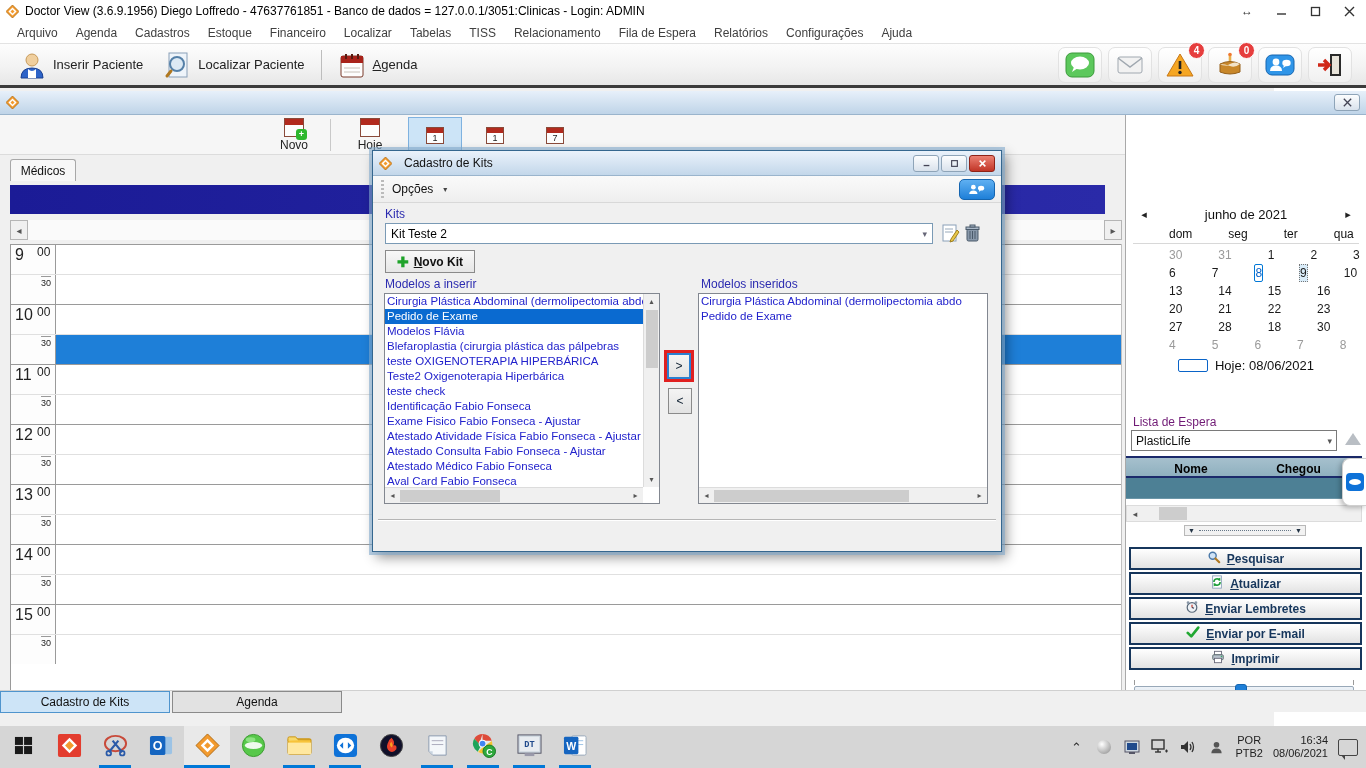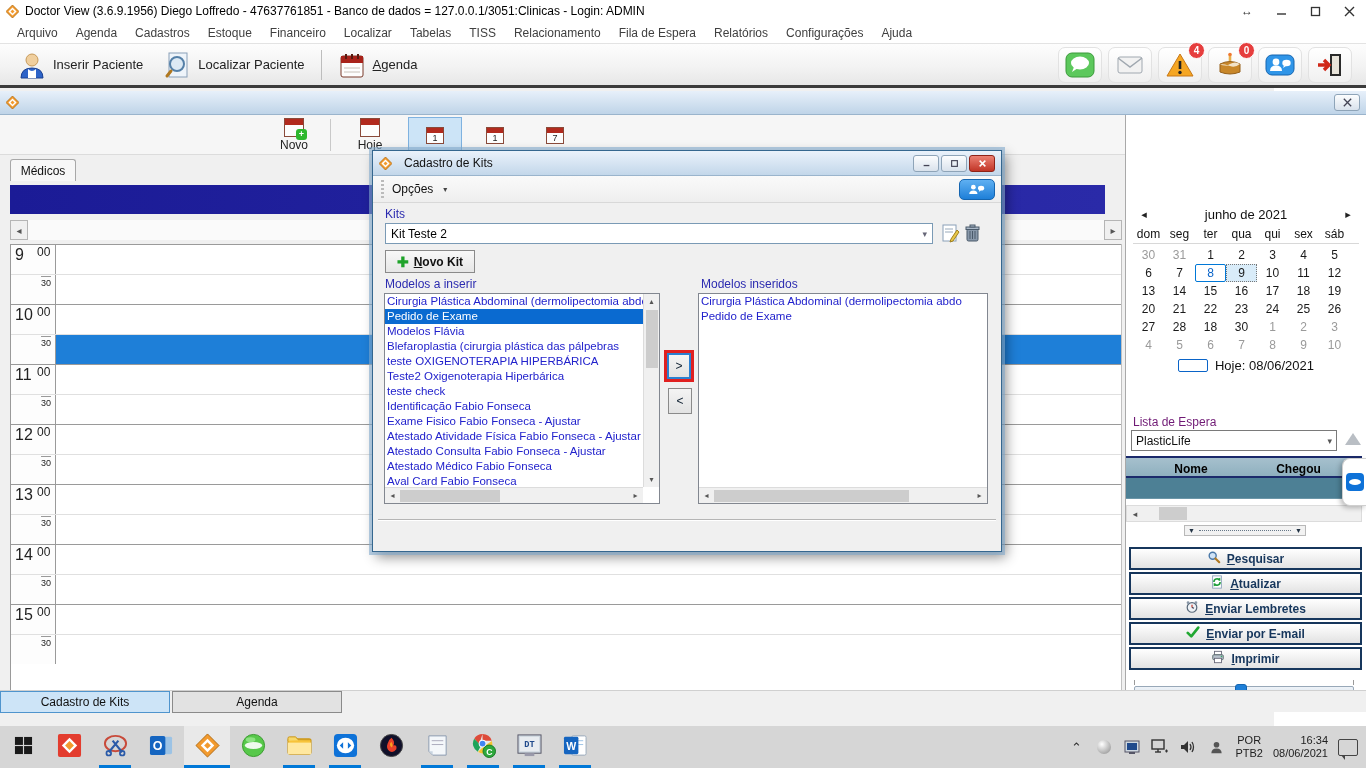--- a/index.html
+++ b/index.html
@@ -95,21 +95,21 @@
 
   
   .right-panel { left:1125px; top:24px; width:241px; height:575px; background:#fff;
     border-left:1px solid #a9a9a9; }
   .cal-box { position:absolute; left:7px; top:88px; width:226px; height:170px; background:#fff; }
   .cal-nav { display:flex; align-items:center; height:22px; font-size:13px; }
   .cal-nav .arr { width:22px; text-align:center; color:#222; font-size:11px; }
   .cal-nav .lbl { flex:1; text-align:center; }
   .cal-head, .cal-week { display:flex; }
   .cal-head span, .cal-cell { width:31px; height:18px; display:flex; align-items:center;
-    justify-content:center; font-size:12px; }
+    justify-content:center; font-size:12px;margin-left:36px; }
   .cal-head { border-bottom:1px solid #d8d8d8; margin-bottom:2px; }
   .cal-cell { color:#1a1a1a; }
   .cal-cell.muted { color:#9a9a9a; }
   .cal-cell.today { border:1px solid #0078d7; border-radius:2px; color:#0a64c8; }
   .cal-cell.focus { border:1px dotted #777; background:#d9ecf9; }
   .cal-today-row { display:flex; align-items:center; justify-content:center; gap:7px; height:22px; font-size:13px; }
   .cal-today-row .swatch { width:30px; height:13px; border:1px solid #0a64c8; border-radius:2px; background:#fff; }
 
   .wait-label { position:absolute; left:7px; top:300px; font-size:12px; color:#701a75; }
   .wait-combo { position:absolute; left:5px; top:315px; width:206px; height:21px; background:#fff;

